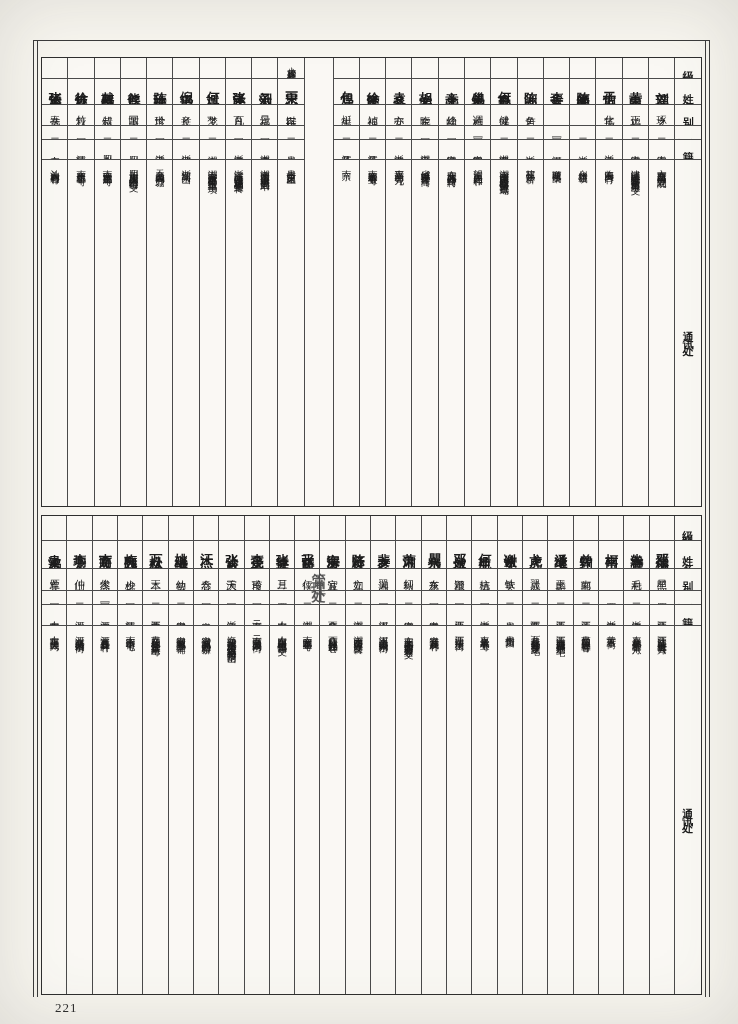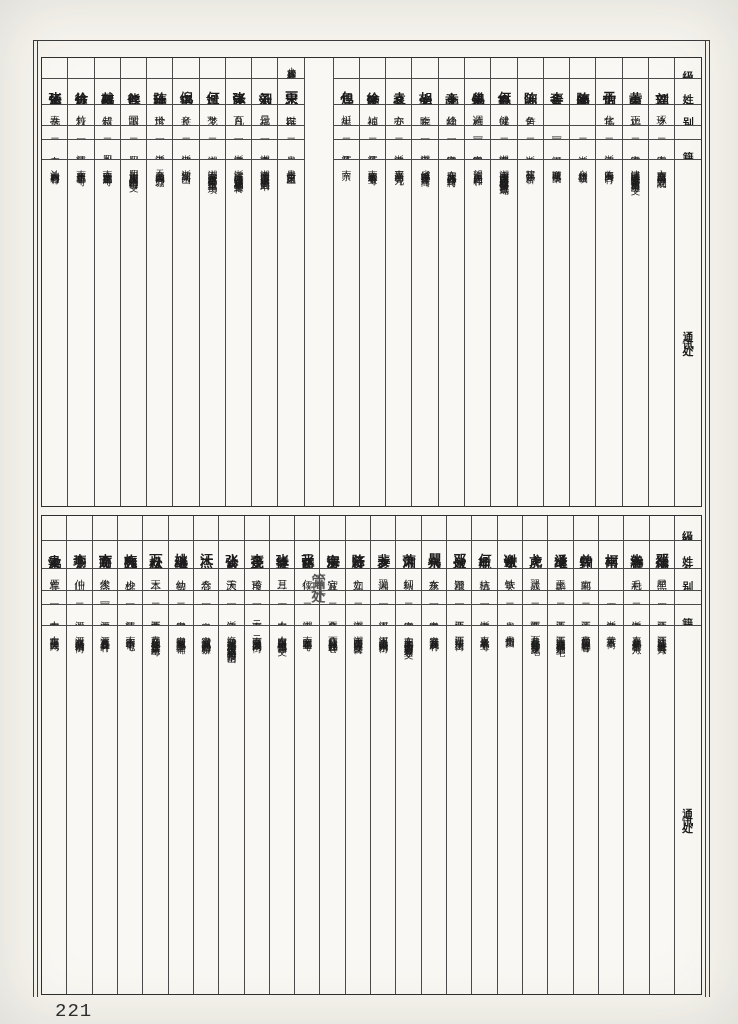--- a/index.html
+++ b/index.html
@@ -54,22 +54,22 @@
   .name-v{font-size:13px;font-weight:700;letter-spacing:2px;}
   .alias-v{font-size:10.5px;}
   .age-v{font-size:10.5px;text-align:center;letter-spacing:2px;}
   .origin-v{font-size:9.5px;text-align:center;letter-spacing:1px;}
   .addr-v{font-size:9.5px;line-height:1.12;letter-spacing:1px;}
   .hdr-v{font-size:11px;font-weight:700;text-align:center;letter-spacing:7px;}
   .div-v{font-size:14px;font-weight:700;text-align:center;letter-spacing:8px;}
   .divider .dcell{flex:1;display:flex;justify-content:center;padding:4px 0;box-sizing:border-box;}
 
   .page-number{
-    position:absolute;left:55px;top:1000px;font-size:19px;color:#2d2d2d;
-    font-family:Liberation Mono, monospace;letter-spacing:1px;
+    position:absolute;left:55px;top:1000px;font-size:13px;color:#2d2d2d;
+    font-family:Liberation Serif, serif;letter-spacing:1px;
   }
 </style>
 </head>
 <body>
 
 <div class="page">
   <div class="frame">
     <section class="rtable t1" id="table-top">
         <div class="col person">
     <div class="cell r-rank">

